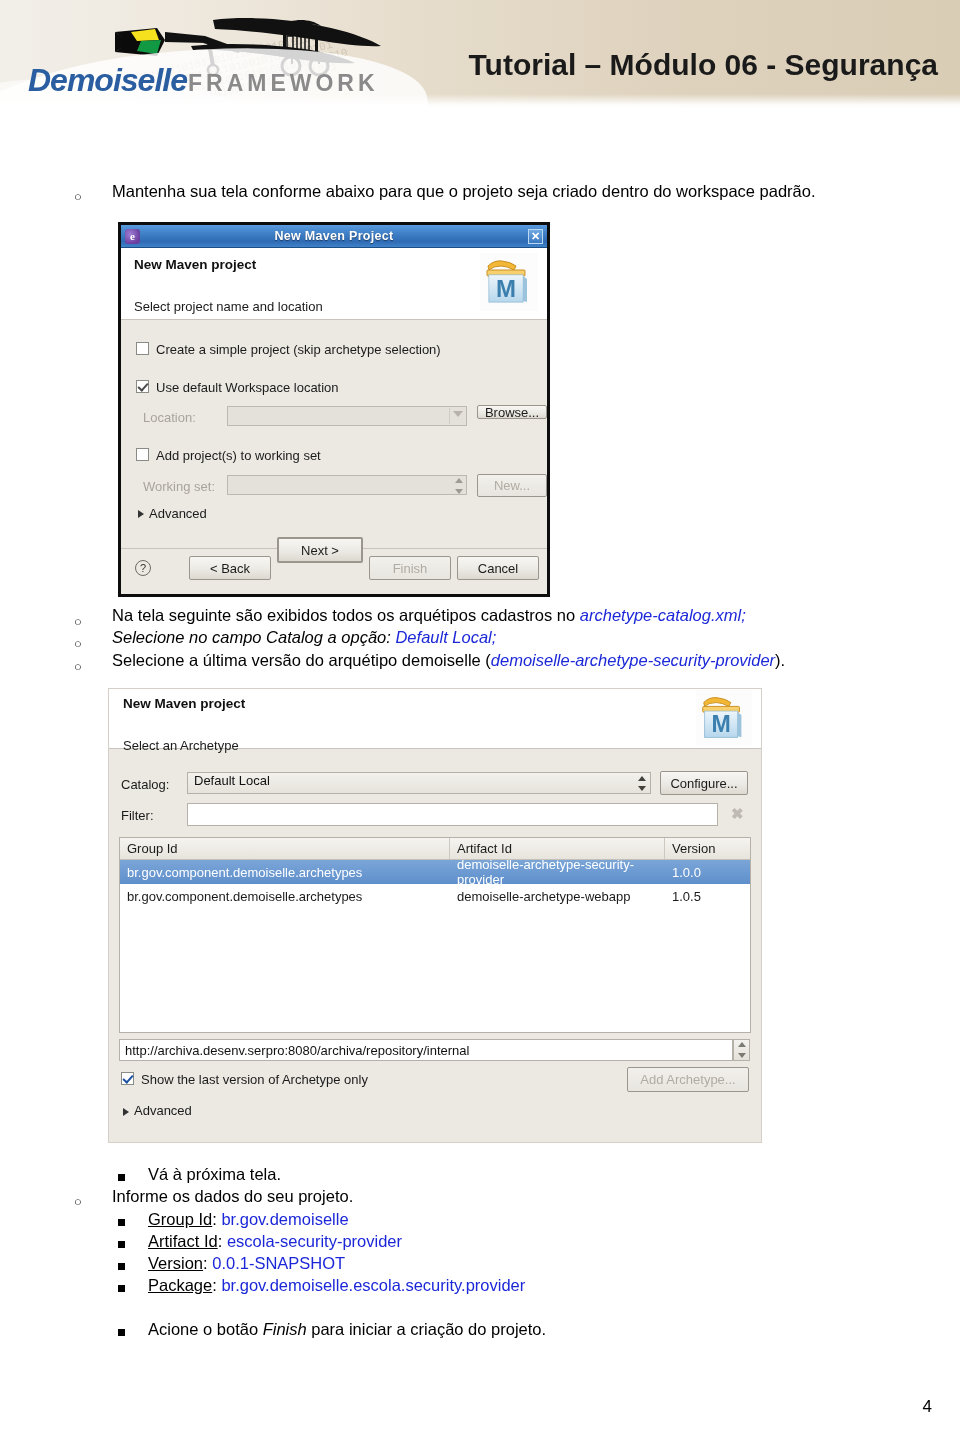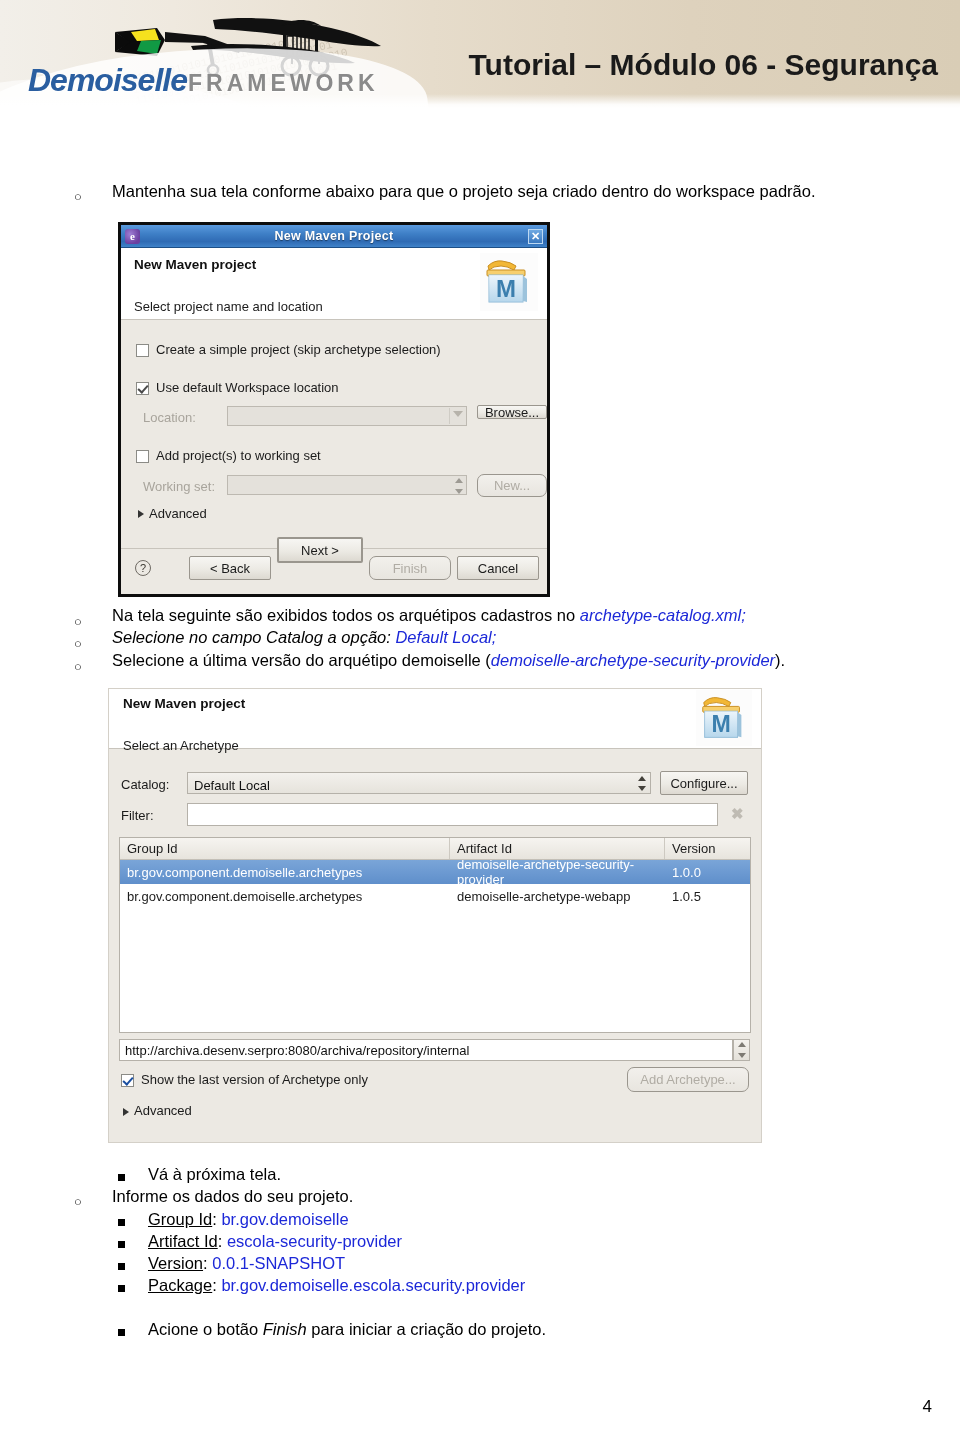--- a/index.html
+++ b/index.html
@@ -199,21 +199,21 @@
     width: 4px; height: 8px;
     border: solid #4a4a4a;
     border-width: 0 2px 2px 0;
     transform: rotate(42deg);
   }
   .ck.checked.blue-ck { background: #ffffff; }
   .ck.checked.blue-ck::after { border-color: #1b4fa0; }
   .row {
     position: absolute;
     display: flex;
-    align-items: flex-end;
+    align-items: flex-start;
     font-size: 13px;
     color: #1b1b1b;
   }
   .row .lbl { margin-left: 7px; }
   .grey { color: #a8a49c; }
   .combo-dis {
     background: #e4e1db;
     border: 1px solid #bdb9b1;
     height: 20px;
     box-sizing: border-box;
@@ -245,21 +245,21 @@
   .spin-dis i.dn { border-top: 5px solid #9d9a93; }
   .btn {
     border: 1px solid #9a968e;
     background: linear-gradient(180deg,#f7f6f3 0%,#eceae4 55%,#ddd9d1 100%);
     font-size: 13px;
     color: #1b1b1b;
     display: flex; align-items: center; justify-content: center;
     box-sizing: border-box;
     border-radius: 2px;
   }
-  .btn.disabled { color: #b0aca4; background: linear-gradient(180deg,#f2f0ec,#e8e5df); border-radius: 7px; }
+  .btn.disabled { color: #b0aca4; background: linear-gradient(180deg,#f2f0ec,#e8e5df); }
   .btn.default { border: 2px solid #9a968e; }
   .dlg-sep {
     position: absolute;
     height: 1px;
     background: #c8c4bc;
     left: 0; right: 0;
   }
   .twisty {
     position: absolute;
     width: 0; height: 0;
@@ -296,21 +296,21 @@
     color: #111;
     display: flex; align-items: center;
     padding-left: 5px;
   }
   .combo {
     background: linear-gradient(180deg,#f3f1ed,#e6e3dc);
     border: 1px solid #b5b1a9;
     box-sizing: border-box;
     font-size: 13px;
     color: #111;
-    display: flex; align-items: flex-end;
+    display: flex; align-items: flex-start;
     padding-left: 6px;
     position: relative;
   }
   .combo .spin {
     position: absolute; right: 4px; top: 3px;
     display: flex; flex-direction: column; justify-content: space-between;
     height: 15px;
   }
   .combo .spin i {
     width: 0; height: 0;

